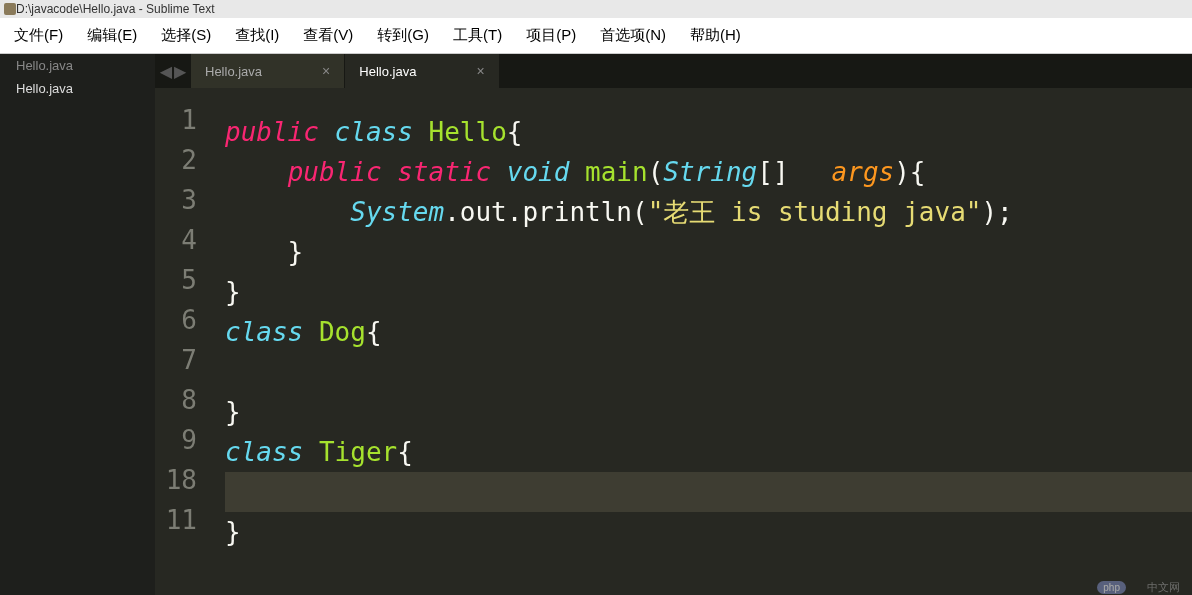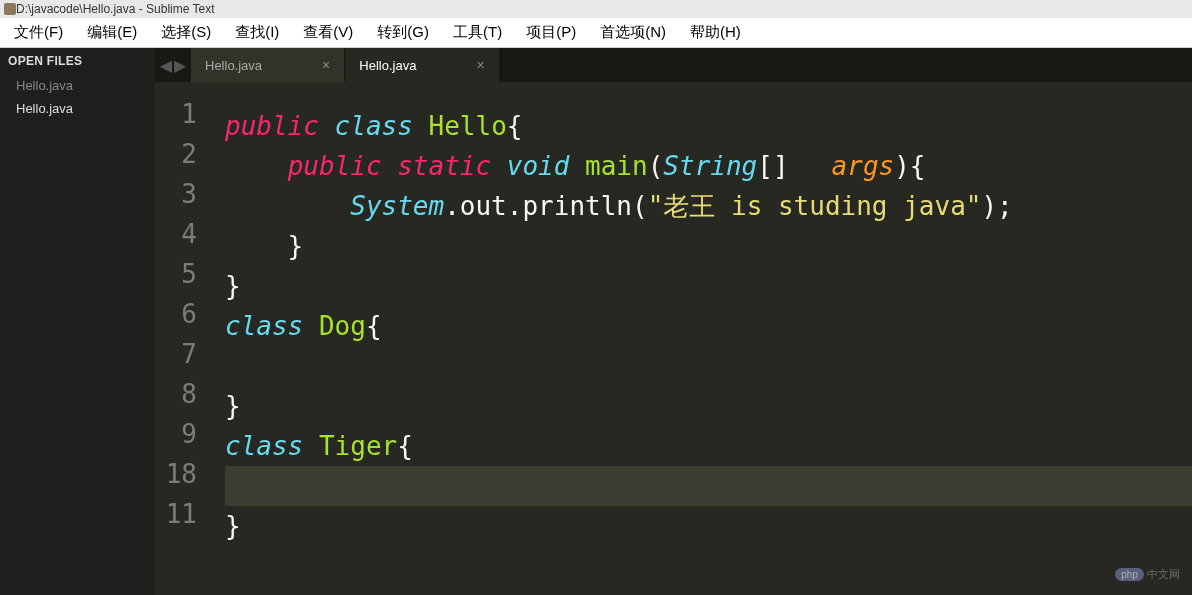--- a/index.html
+++ b/index.html
@@ -9,21 +9,21 @@
   background:#272822; overflow:hidden;
   display:flex; flex-direction:column;
 }
 .title-bar {
   height:18px; background:#e8e8e8;
   display:flex; align-items:center; padding:0 4px;
   font-size:12px; color:#333; 
 }
 .app-icon { width:12px; height:12px; background:#8a7a5a; border-radius:2px; }
 .menu-bar {
-  height:30px; background:#fff;
+  height:36px; background:#fff;
   display:flex; align-items:center; padding:0 2px;
   font-size:15px; color:#000; border-bottom:1px solid #ccc;
 }
 .menu-item { padding:0 12px; cursor:pointer; }
 .main { flex:1; display:flex; min-height:0; }
 .sidebar {
   width:155px; background:#1e1f1c; color:#ccc;
   font-size:13px; display:flex; flex-direction:column;
 }
 .open-files-hdr {
@@ -61,23 +61,23 @@
 }
 .code .line { display:block; height:40px; }
 .line.current { background:#3e3d32; }
 .kw-red    { color:#f92672; font-style:italic; }
 .kw-blue   { color:#66d9ef; font-style:italic; }
 .kw-green  { color:#a6e22e; }
 .kw-str    { color:#e6db74; }
 .kw-orange { color:#fd971f; font-style:italic;margin-left:43px; }
 .kw-white  { color:#f8f8f2; }
 .watermark {
-  position:absolute; right:12px; bottom:13px;
+  position:absolute; right:12px; bottom:0;
   font-size:11px; color:#999; opacity:0.6;
-  display:flex; align-items:center; gap:3px;
+  display:flex; align-items:center; gap:21px;
 }
 .php-badge {
   background:#7a86b8; color:#fff; font-size:10px;
   padding:1px 6px; border-radius:10px;
 }
 </style>
 </head>
 <body>
 
 <div class="title-bar">
@@ -94,21 +94,20 @@
     <span class="menu-item">转到(G)</span>
     <span class="menu-item">工具(T)</span>
     <span class="menu-item">项目(P)</span>
     <span class="menu-item">首选项(N)</span>
     <span class="menu-item">帮助(H)</span>
   </div>
 
 <div class="main">
 
   <div class="sidebar">
-    <div class="open-files-hdr">OPEN FILES</div>
     <div id="sidebar-files">
         <div class="file-entry">Hello.java</div>
         <div class="file-entry active">Hello.java</div>
       </div>
   </div>
 
   <div class="editor-area">
     <div class="tab-row">
       <div class="tab-nav">
         <span>◀</span>

